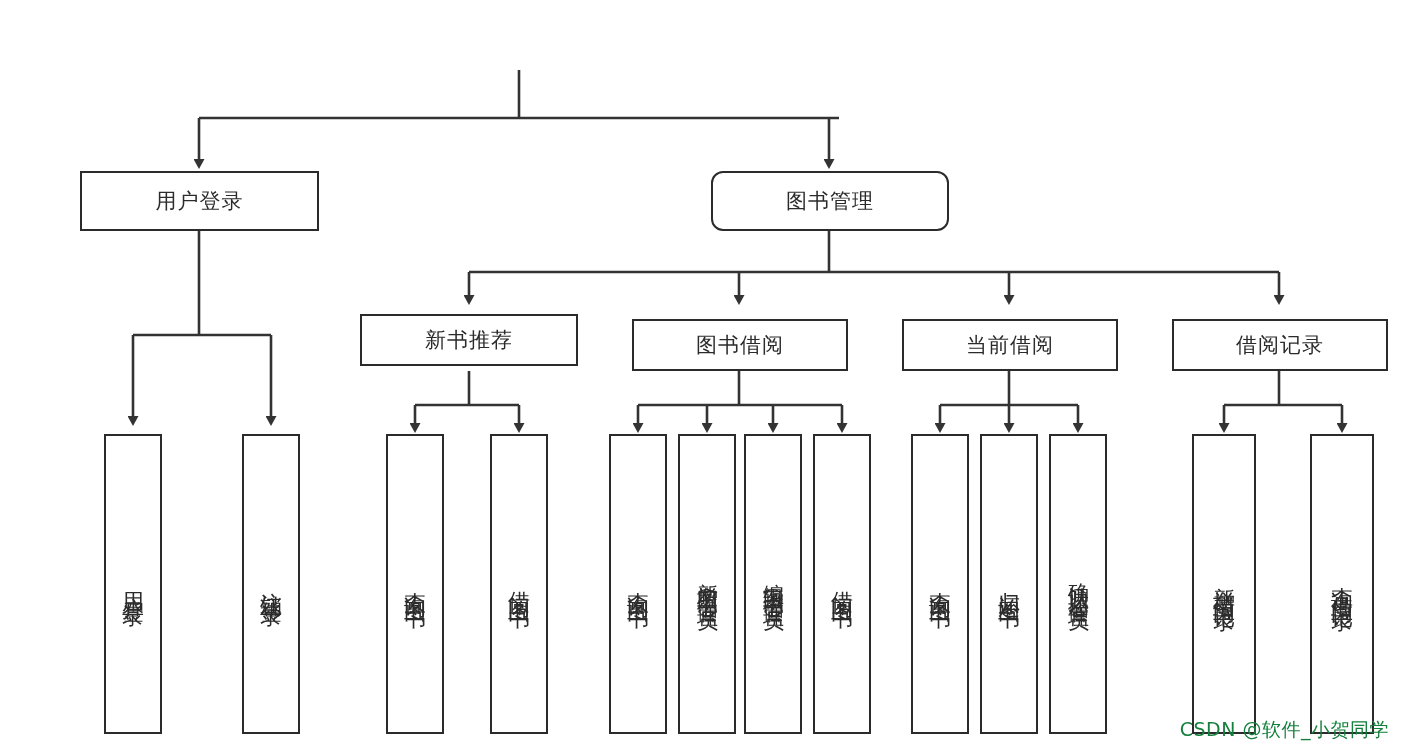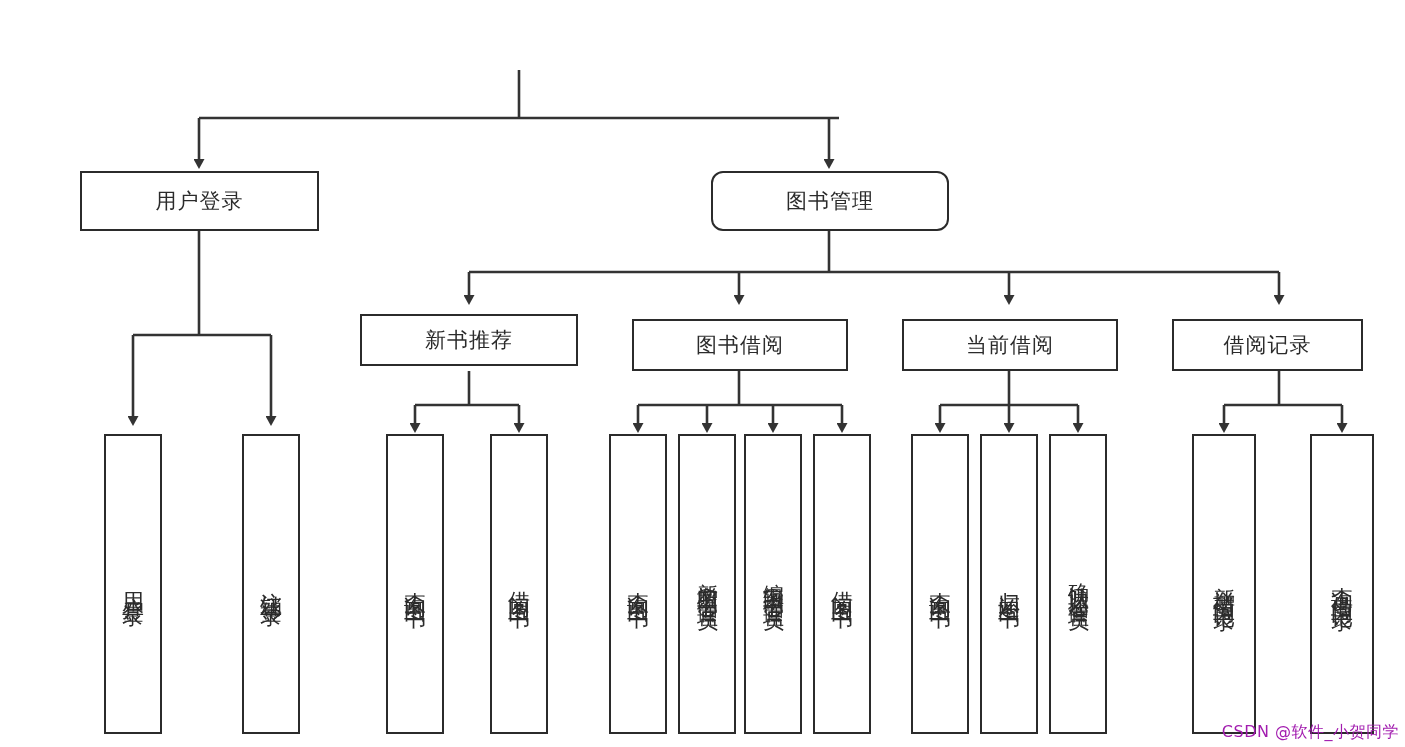--- a/index.html
+++ b/index.html
@@ -45,23 +45,23 @@
     text-orientation:upright;
     font-size:22px;
     letter-spacing:5px;
     line-height:1;
     white-space:normal;
   }
   .v-node.narrow .lbl{font-size:21px;letter-spacing:4px;}
 
   #watermark{
     position:absolute;
-    right:6px;bottom:4px;
-    font-size:16px;
-    color:#a21caf;
+    right:16px;bottom:4px;
+    font-size:19px;
+    color:#15803d;
     letter-spacing:0.5px;
     white-space:nowrap;
     z-index:5;
   }
 </style>
 </head>
 <body>
 
 <div id="canvas">
 
@@ -125,21 +125,21 @@
 
   <div class="node h-node" style="left:360px;top:314px;width:218px;height:52px;">
     <span class="lbl">新书推荐</span>
   </div>
   <div class="node h-node" style="left:632px;top:319px;width:216px;height:52px;">
     <span class="lbl">图书借阅</span>
   </div>
   <div class="node h-node" style="left:902px;top:319px;width:216px;height:52px;">
     <span class="lbl">当前借阅</span>
   </div>
-  <div class="node h-node" style="left:1172px;top:319px;width:191px;height:52px;">
+  <div class="node h-node" style="left:1172px;top:319px;width:216px;height:52px;">
     <span class="lbl">借阅记录</span>
   </div>
 
   <div class="node v-node" style="left:104px;top:434px;width:58px;height:300px;">
     <span class="lbl">用户登录</span>
   </div>
   <div class="node v-node" style="left:242px;top:434px;width:58px;height:300px;">
     <span class="lbl">注销登录</span>
   </div>
 

